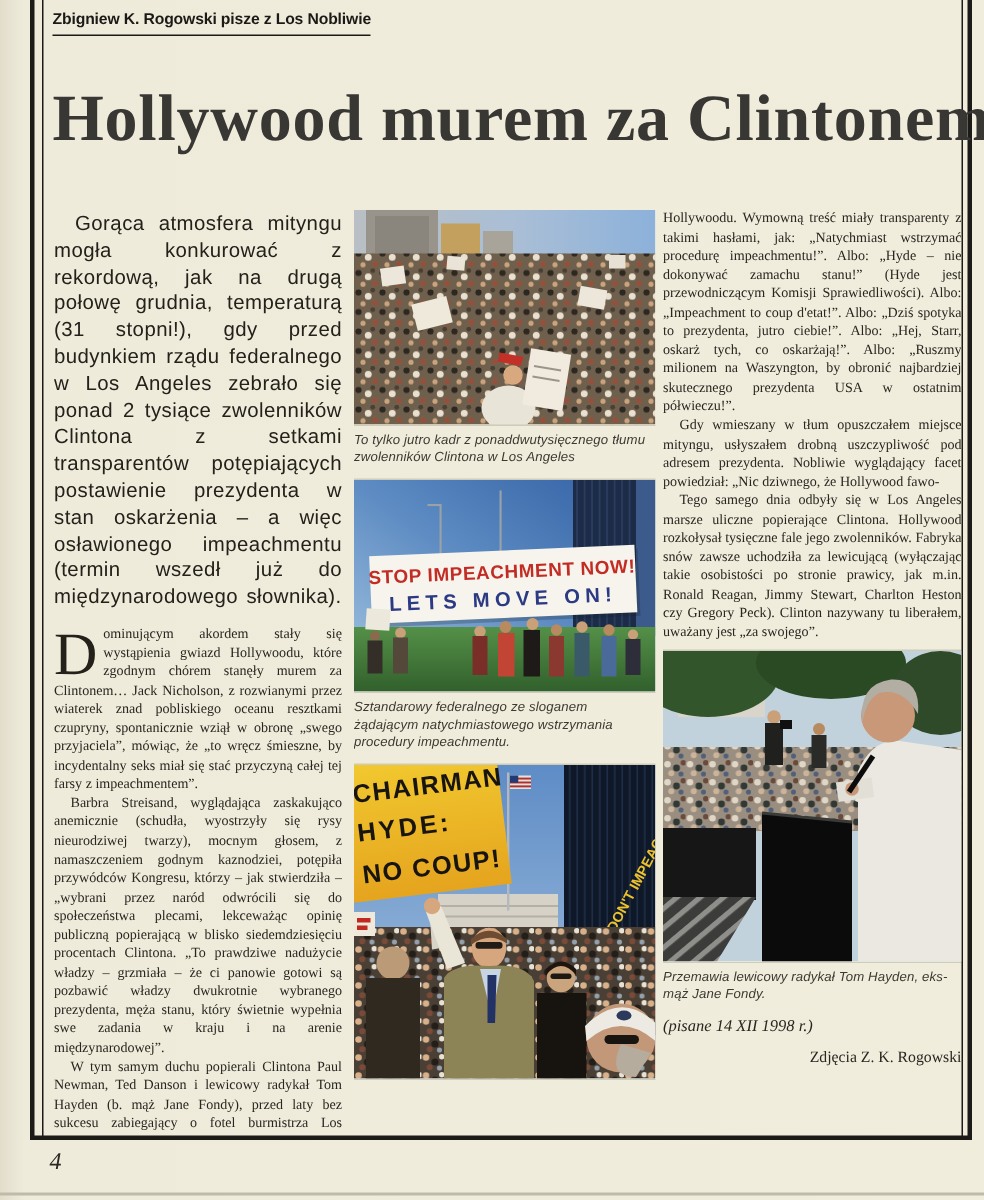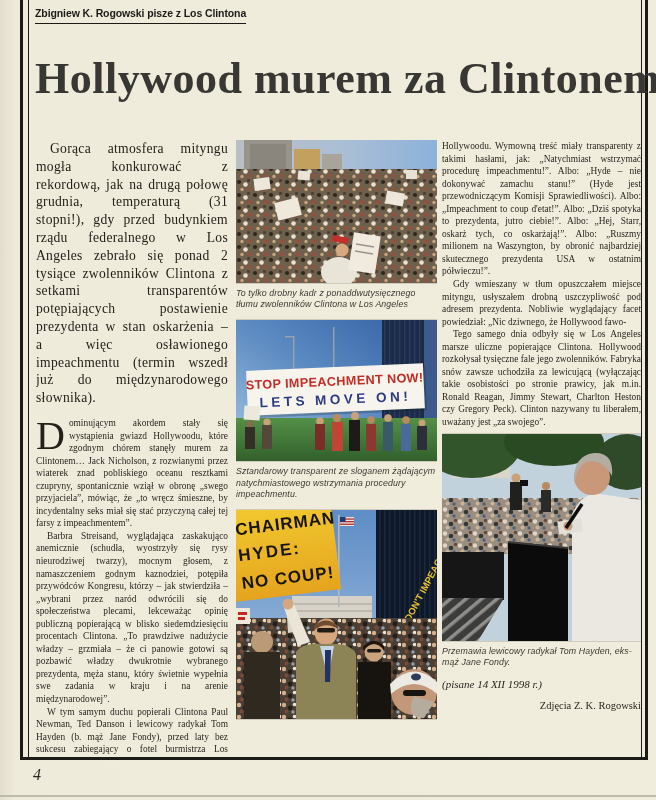--- a/index.html
+++ b/index.html
@@ -26,21 +26,21 @@
     position:absolute;left:32px;top:50px;width:610px;
     font-family:"Liberation Serif",serif;font-weight:400;font-size:44px;
     letter-spacing:0.5px;color:#383733;white-space:nowrap;
   }
   
   .col{position:absolute;top:140px;overflow:hidden;}
   .col1{left:36px;width:192px;height:617px;}
   .col2{left:236px;width:201px;height:620px;}
   .col3{left:442px;width:199px;height:617px;}
   .lead{
-    font-family:Liberation Serif, serif;font-size:13.6px;line-height:17.8px;
+    font-family:Liberation Sans, sans-serif;font-size:13.6px;line-height:17.8px;
     letter-spacing:0.3px;word-spacing:1.5px;text-align:justify;color:#232119;
     text-indent:14px;margin:0 0 10px 0;
   }
   .body-p{font-size:9.4px;line-height:12.55px;text-align:justify;margin:0;color:#28261f;}
   .body-p.indent{text-indent:11px;}
   .dropcap{
     float:left;font-size:40px;line-height:33px;padding:2px 4px 0 0;
     font-family:"Liberation Serif",serif;color:#232119;
   }
   .dateline{font-size:11px;line-height:12.55px;font-style:italic;margin:1px 0 0 0;color:#28261f;}
@@ -59,21 +59,21 @@
 
 <div class="page">
 
   <div class="rule rule-left-outer"></div>
   <div class="rule rule-left-inner"></div>
   <div class="rule rule-right-inner"></div>
   <div class="rule rule-right-outer"></div>
   <div class="rule rule-bottom"></div>
   <div class="page-edge"></div>
 
-  <div class="kicker">Zbigniew K. Rogowski pisze z Los Clintona</div>
+  <div class="kicker">Zbigniew K. Rogowski pisze z Los Nobliwie</div>
   <h1 class="headline" style="margin:3px;font-weight:700;">Hollywood murem za Clintonem…</h1>
 
   <div class="col col1">
     <p class="lead">Gorąca atmosfera mityngu mogła konkurować z rekordową, jak na drugą połowę grudnia, temperaturą (31 stopni!), gdy przed budynkiem rządu federalnego w Los Angeles zebrało się ponad 2 tysiące zwolenników Clintona z setkami transparentów potępiających postawienie prezydenta w stan oskarżenia – a więc osławionego impeachmentu (termin wszedł już do międzynarodowego słownika).</p>
     <p class="body-p"><span class="dropcap">D</span><span>ominującym akordem stały się wystąpienia gwiazd Hollywoodu, które zgodnym chórem stanęły murem za Clintonem… Jack Nicholson, z rozwianymi przez wiaterek znad pobliskiego oceanu resztkami czupryny, spontanicznie wziął w obronę „swego przyjaciela”, mówiąc, że „to wręcz śmieszne, by incydentalny seks miał się stać przyczyną całej tej farsy z impeachmentem”.</span></p>
     <p class="body-p indent">Barbra Streisand, wyglądająca zaskakująco anemicznie (schudła, wyostrzyły się rysy nieurodziwej twarzy), mocnym głosem, z namaszczeniem godnym kaznodziei, potępiła przywódców Kongresu, którzy – jak stwierdziła – „wybrani przez naród odwrócili się do społeczeństwa plecami, lekceważąc opinię publiczną popierającą w blisko siedemdziesięciu procentach Clintona. „To prawdziwe nadużycie władzy – grzmiała – że ci panowie gotowi są pozbawić władzy dwukrotnie wybranego prezydenta, męża stanu, który świetnie wypełnia swe zadania w kraju i na arenie międzynarodowej”.</p>
     <p class="body-p indent">W tym samym duchu popierali Clintona Paul Newman, Ted Danson i lewicowy radykał Tom Hayden (b. mąż Jane Fondy), przed laty bez sukcesu zabiegający o fotel burmistrza Los Angeles (vide zdjęcie). Z gorącym apelem o poparcie dla prezydenta wystąpił jego brat, pucołowaty Roger Clinton.</p>
 
   </div>
 
@@ -108,21 +108,21 @@
         <rect x="170" y="30" width="11" height="9" fill="#e6e1d4"></rect>
         <rect x="40" y="60" width="24" height="18" fill="#efe9dc" transform="rotate(-14 52 69)"></rect>
         <path d="M97 95 l16 3 -2 6 -15 -3 z" fill="#c23028"></path>
         <circle cx="106" cy="110" r="6.5" fill="#d8a87e"></circle>
         <ellipse cx="103" cy="132" rx="18" ry="15" fill="#e9e4d8"></ellipse>
         <rect x="115" y="94" width="27" height="38" fill="#f0ebde" transform="rotate(9 128 113)"></rect>
         <line x1="120" y1="104" x2="138" y2="107" stroke="#9a948a" stroke-width="1.5"></line>
         <line x1="119" y1="111" x2="137" y2="114" stroke="#9a948a" stroke-width="1.5"></line>
       </svg>
     </div>
-    <p class="caption">To tylko drobny kadr z ponaddwutysięcznego tłumu zwolenników Clintona w Los Angeles</p>
+    <p class="caption">To tylko jutro kadr z ponaddwutysięcznego tłumu zwolenników Clintona w Los Angeles</p>
 
     <div class="photo">
       <svg viewBox="0 0 201 141" width="201" height="141">
         <defs>
           <linearGradient id="sky2" x1="0" y1="1" x2="1" y2="0">
             <stop offset="0" stop-color="#a5c6e2"></stop>
               <stop offset="0.5" stop-color="#5d8bc2"></stop>
               <stop offset="1" stop-color="#2f5da2"></stop>
           </linearGradient>
           <linearGradient id="g2" x1="0" y1="0" x2="0" y2="1">
@@ -163,21 +163,21 @@
             <rect x="130" y="104" width="10" height="27" fill="#8a3830"></rect>
           <circle cx="152" cy="98" r="3.8" fill="#caa078"></circle>
             <rect x="147" y="102" width="10" height="29" fill="#3a5a6a"></rect>
           <circle cx="170" cy="100" r="3.8" fill="#b88a60"></circle>
             <rect x="165" y="104" width="10" height="27" fill="#4a6a9a"></rect>
           <circle cx="186" cy="103" r="3.4" fill="#caa078"></circle>
             <rect x="181" y="106" width="10" height="24" fill="#2e2e3a"></rect>
         </g>
       </svg>
     </div>
-    <p class="caption">Sztandarowy transparent ze sloganem żądającym natychmiastowego wstrzymania procedury impeachmentu.</p>
+    <p class="caption">Sztandarowy federalnego ze sloganem żądającym natychmiastowego wstrzymania procedury impeachmentu.</p>
 
     <div class="photo">
       <svg viewBox="0 0 201 209" width="201" height="209">
         <defs>
           <linearGradient id="sky3" x1="0" y1="0" x2="0" y2="1">
             <stop offset="0" stop-color="#5e8cc6"></stop>
               <stop offset="1" stop-color="#a9c5e0"></stop>
           </linearGradient>
           <linearGradient id="yel3" x1="0" y1="0" x2="0" y2="1">
             <stop offset="0" stop-color="#f2ca30"></stop>

